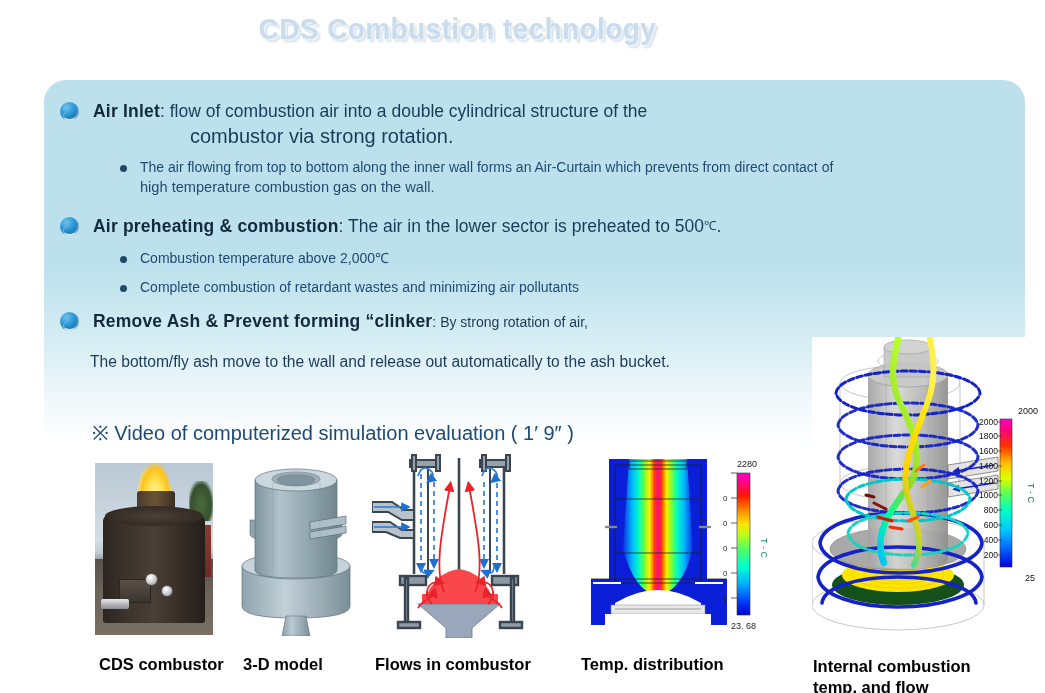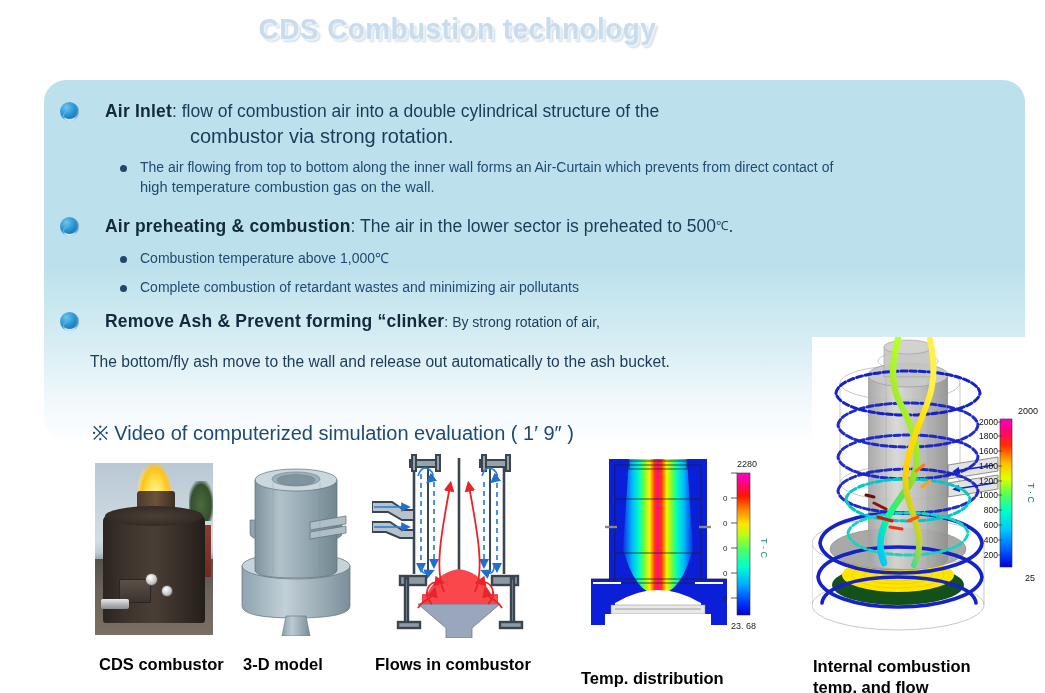--- a/index.html
+++ b/index.html
@@ -71,21 +71,21 @@
   .disc::after{
     content:"";
     position:absolute;
     left:3px; top:9px;
     width:12px; height:8px;
     border-radius:50%;
     border-bottom:2px solid rgba(255,255,255,0.75);
     border-left:1px solid rgba(255,255,255,0.35);
   }
   .lvl1-text {
-    margin-left: 26px;
+    margin-left: 14px;
     font-size: 17.5px;
     line-height: 27px;
     color: #1b3a57;
     white-space: nowrap;
   }
   .lvl1-text b { font-weight: bold; color: #13293d; letter-spacing: 0.2px;}
   .lvl1-text .normal { font-weight: normal; }
   .sub-row {
     position: absolute;
     display: flex;
@@ -245,21 +245,21 @@
 
   <div class="lvl1-row" style="left:16px; top:133px;">
     <span class="disc"></span>
     <span class="lvl1-text">
       <b>Air preheating &amp; combustion</b><span class="normal">: The air in the lower sector is preheated to 500</span><span class="normal deg">℃</span><span class="normal">.</span>
     </span>
   </div>
 
   <div class="sub-row" style="left:76px; top:168px;">
     <span class="sub-dot"></span>
-    <span class="sub-text">Combustion temperature above 1,000℃</span>
+    <span class="sub-text">Combustion temperature above 2,000℃</span>
   </div>
   <div class="sub-row" style="left:76px; top:197px;">
     <span class="sub-dot"></span>
     <span class="sub-text">Complete combustion of retardant wastes and minimizing air pollutants</span>
   </div>
 
   <div class="lvl1-row" style="left:16px; top:228px;">
     <span class="disc"></span>
     <span class="lvl1-text">
       <b>Remove Ash &amp; Prevent forming “clinker</b><span class="normal" style="font-size:14px">: By strong rotation of air,</span>
@@ -497,21 +497,21 @@
       <text x="138" y="73">0</text>
       <text x="138" y="98">0</text>
       <text x="138" y="123">0</text>
       <text x="138" y="148">0</text>
       <text x="152" y="14" font-size="9">2280</text>
       <text x="146" y="176" font-size="9">23. 68</text>
       <text x="176" y="95" font-size="9" fill="#1a8f7a" transform="rotate(90 176 95)" text-anchor="middle">T - C</text>
     </g>
   </svg>
 </div>
-<div class="cap" style="left:581px; top:669px;">Temp. distribution</div>
+<div class="cap" style="left:581px; top:655px;">Temp. distribution</div>
 
 <div class="fig" id="fig-sim">
   <svg width="233" height="296" viewBox="0 0 233 296">
     <defs>
       <linearGradient id="cyl" x1="0" y1="0" x2="1" y2="0">
         <stop offset="0" stop-color="#a2a2a2"></stop>
         <stop offset="0.35" stop-color="#d6d6d4"></stop>
         <stop offset="0.70" stop-color="#b4b4b2"></stop>
         <stop offset="1" stop-color="#8e8e8c"></stop>
       </linearGradient>

